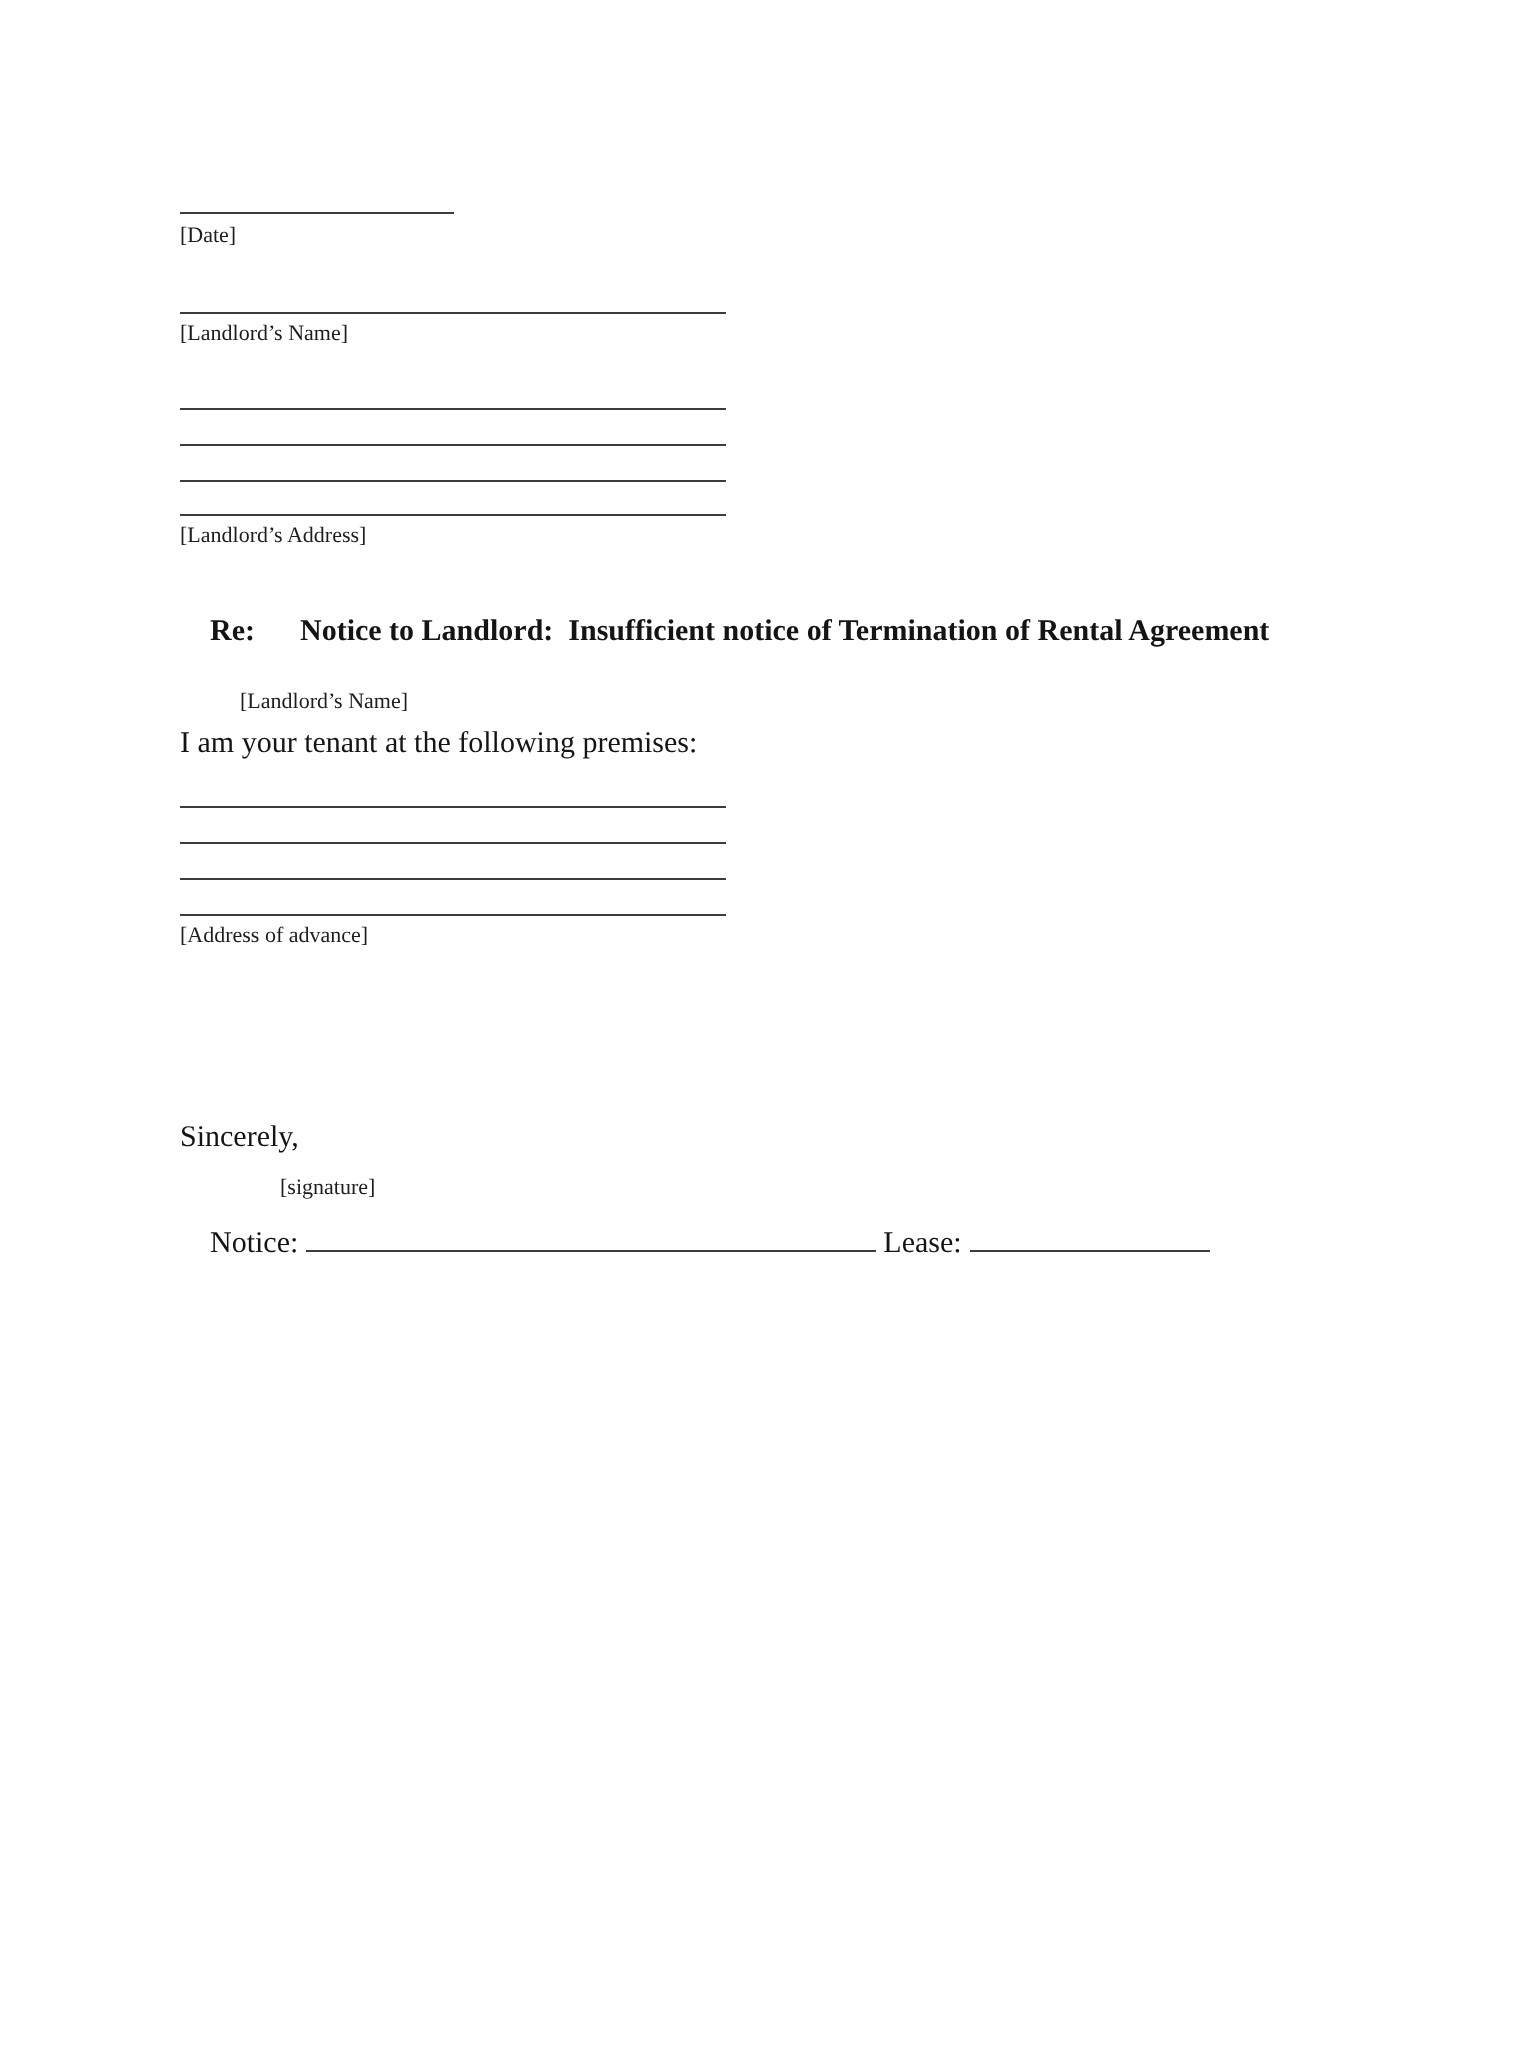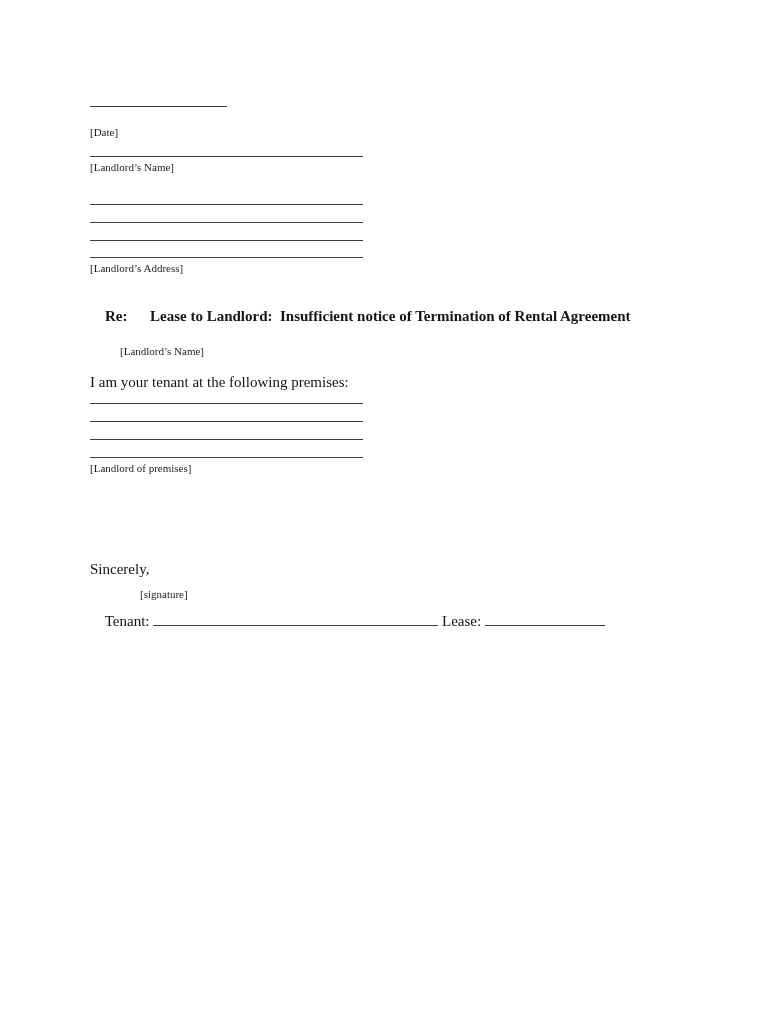--- a/index.html
+++ b/index.html
@@ -31,46 +31,46 @@
     line-height: 17.6px;
     white-space: pre-wrap;
   }
 </style>
 </head>
 <body>
 
 <div class="page">
 
   <div class="blank" style="top:106px; left:90px; width:137px;"></div>
-  <div class="ph" style="top:126px; left:90px;">[Date]</div>
+  <div class="ph" style="top:112px; left:90px;">[Date]</div>
 
   <div class="blank" style="top:156px; left:90px; width:273px;"></div>
   <div class="ph" style="top:161px; left:90px;">[Landlord’s Name]</div>
 
   <div class="blank" style="top:204px; left:90px; width:273px;"></div>
   <div class="blank" style="top:222px; left:90px; width:273px;"></div>
   <div class="blank" style="top:240px; left:90px; width:273px;"></div>
   <div class="blank" style="top:257px; left:90px; width:273px;"></div>
   <div class="ph" style="top:262px; left:90px;text-align:right;">[Landlord’s Address]</div>
 
   <div class="txt re-line" style="top:291px; left:90px;">
-    <span class="re-label">Re:</span><span>Lease to Landlord:  Insufficient notice of Termination of Rental Agreement</span>
+    <span class="re-label">Re:</span><span>Notice to Landlord:  Insufficient notice of Termination of Rental Agreement</span>
   </div>
 
   <div class="ph" style="top:345px; left:120px;">[Landlord’s Name]</div>
 
-  <div class="txt" style="top:374px; left:90px;">I am your tenant at the following premises:</div>
+  <div class="txt" style="top:364px; left:90px;">I am your tenant at the following premises:</div>
 
   <div class="blank" style="top:403px; left:90px; width:273px;"></div>
   <div class="blank" style="top:421px; left:90px; width:273px;"></div>
   <div class="blank" style="top:439px; left:90px; width:273px;"></div>
   <div class="blank" style="top:457px; left:90px; width:273px;"></div>
-  <div class="ph" style="top:462px; left:90px;">[Landlord of premises]</div>
+  <div class="ph" style="top:462px; left:90px;">[Address of advance]</div>
 
 
   <div class="txt" style="top:561px; left:90px;text-align:center;">Sincerely,</div>
 
   <div class="txt" style="top:596px; left:90px;">
-    <span>Tenant: </span><span class="inline-blank" style="width:285px;"></span><span> Lease: </span><span class="inline-blank" style="width:120px;"></span>
+    <span>Notice: </span><span class="inline-blank" style="width:285px;"></span><span> Lease: </span><span class="inline-blank" style="width:120px;"></span>
   </div>
   <div class="ph" style="top:588px; left:140px;">[signature]</div>
 
 </div>
 
 </body></html>

